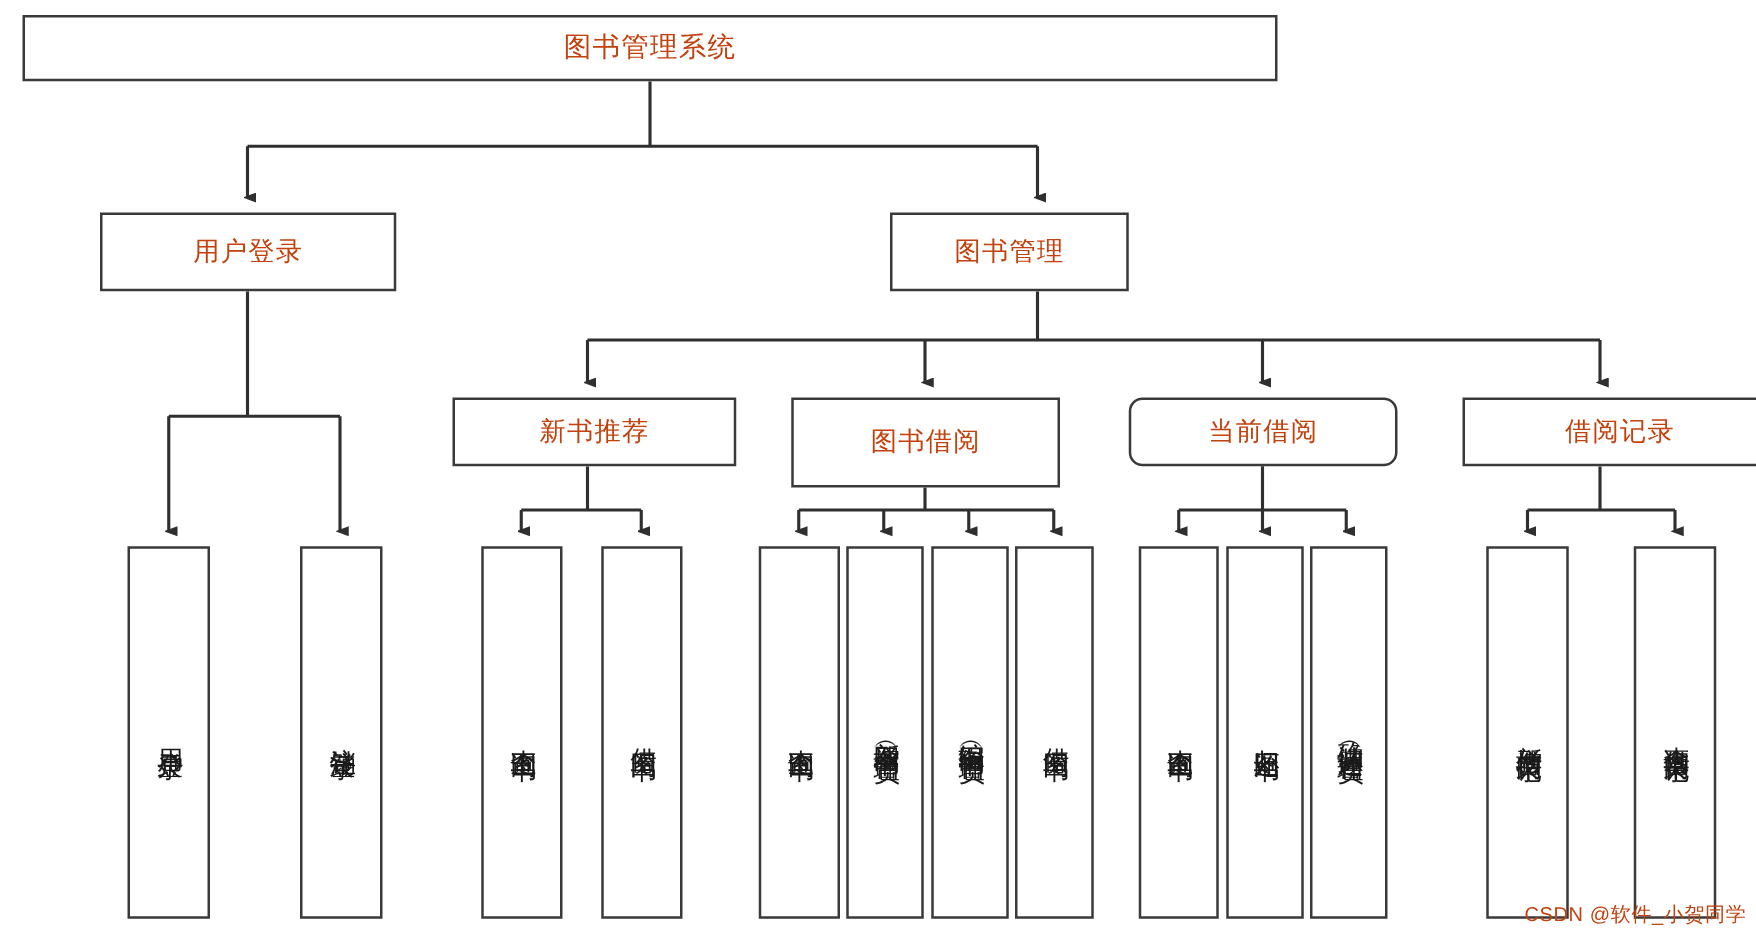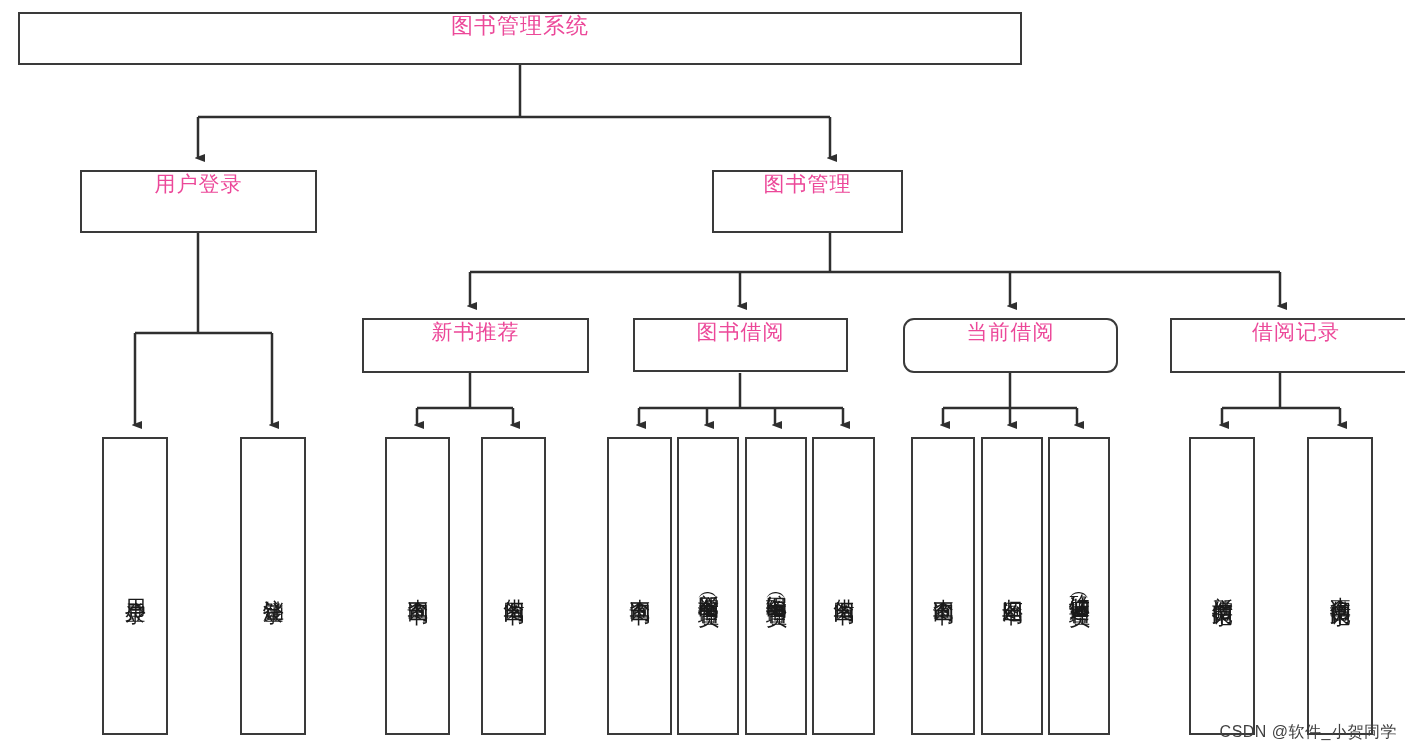--- a/index.html
+++ b/index.html
@@ -22,23 +22,23 @@
     left: 0; top: 0;
     width: 1405px;
     height: 747px;
     pointer-events: none;
   }
   .node {
     position: absolute;
     border: 2.5px solid #3a3a3a;
     background: #ffffff;
     display: flex;
-    align-items: flex-start;
+    align-items: center;
     justify-content: center;
-    color: #ec4899;
+    color: #c2410c;
     z-index: 2;
   }
   .node-h {
     font-size: 21px;
     letter-spacing: 1px;
     line-height: 1.1;
     white-space: nowrap;
   }
   .node-root {
     font-size: 22px;
@@ -61,21 +61,21 @@
     letter-spacing: 2px;
     color: #1a1a1a;
     white-space: nowrap;
     text-align: center;
   }
   .watermark {
     position: absolute;
     right: 8px;
     bottom: 4px;
     font-size: 16px;
-    color: #404040;
+    color: #c2410c;
     z-index: 5;
     white-space: nowrap;
     letter-spacing: 0.5px;
   }
 </style>
 </head>
 <body>
 
 <div id="canvas">
 
@@ -138,21 +138,21 @@
   </div>
 
   <div class="node node-h" style="left:712px; top:170px; width:191px; height:63px;">
     <span>图书管理</span>
   </div>
 
   <div class="node node-h" style="left:362px; top:318px; width:227px; height:55px;">
     <span>新书推荐</span>
   </div>
 
-  <div class="node node-h" style="left:633px; top:318px; width:215px; height:54px;">
+  <div class="node node-h" style="left:633px; top:318px; width:215px; height:72px;">
     <span>图书借阅</span>
   </div>
 
   <div class="node node-h" style="left:903px; top:318px; width:215px; height:55px;border-radius:11px;">
     <span>当前借阅</span>
   </div>
 
   <div class="node node-h" style="left:1170px; top:318px; width:252px; height:55px;">
     <span>借阅记录</span>
   </div>

